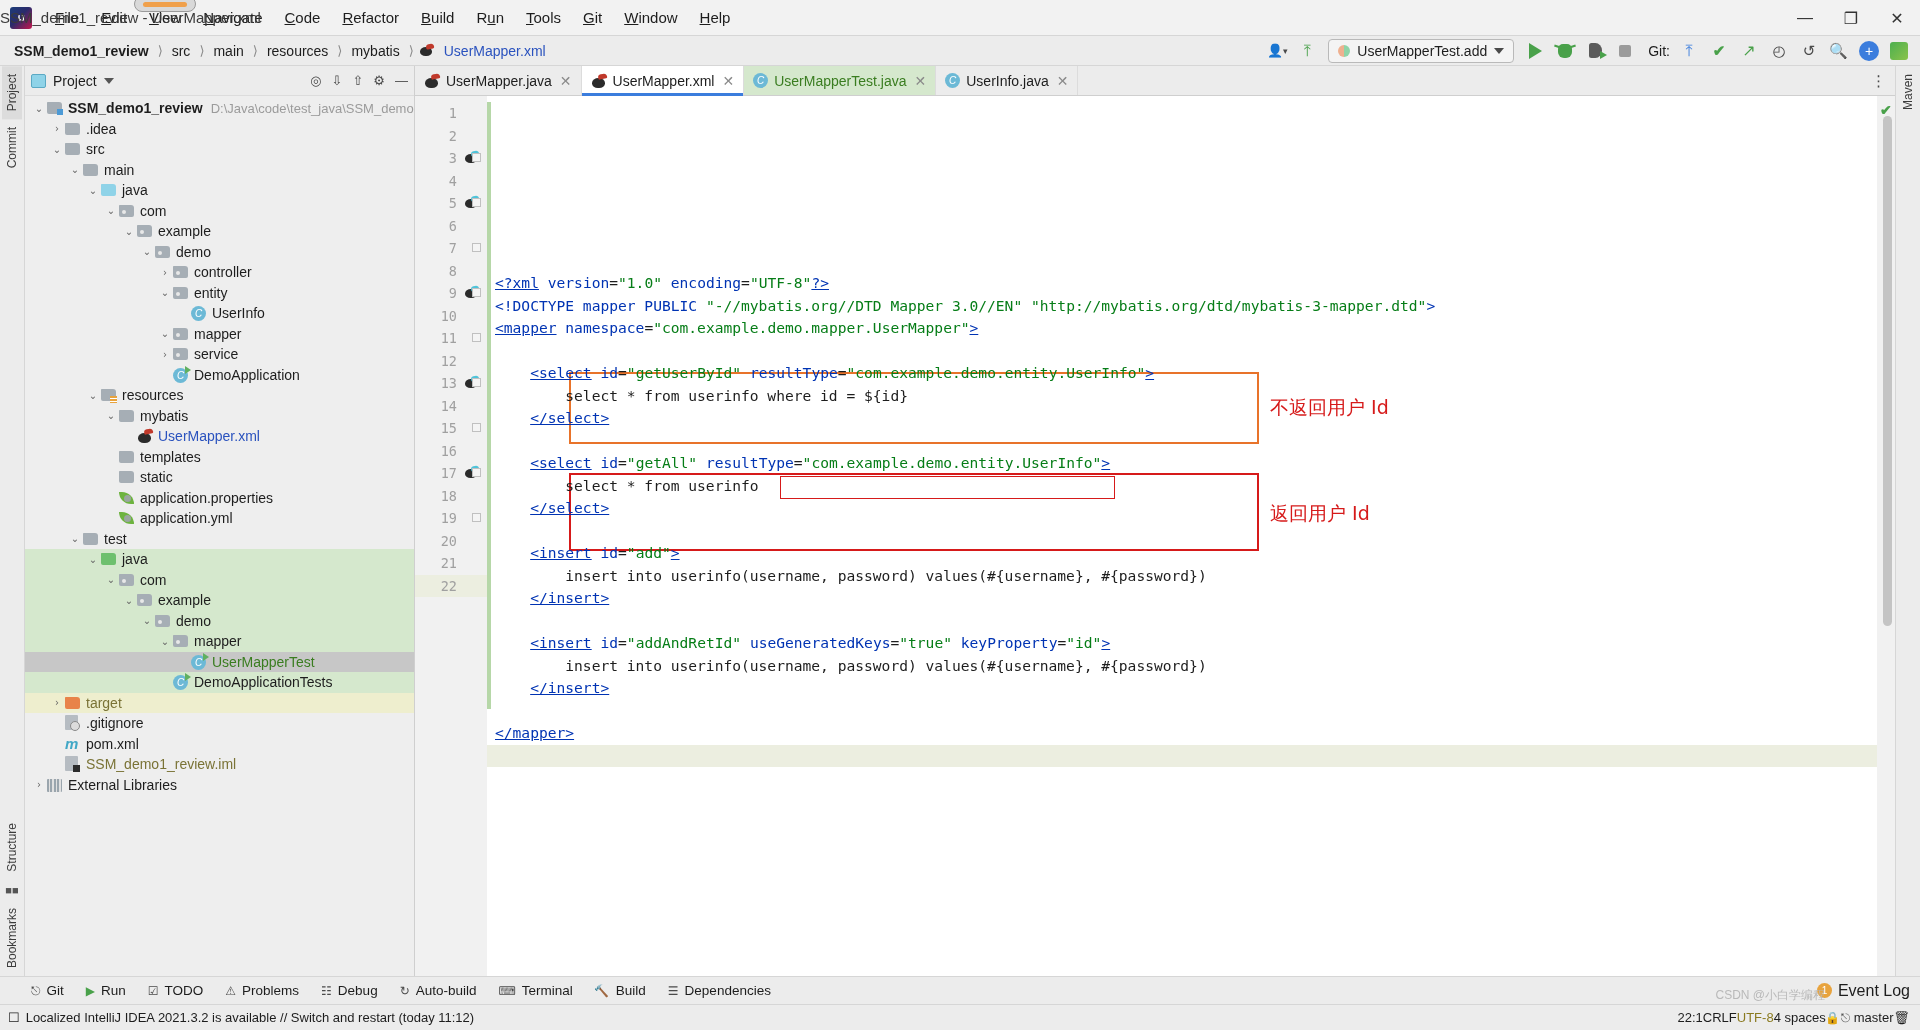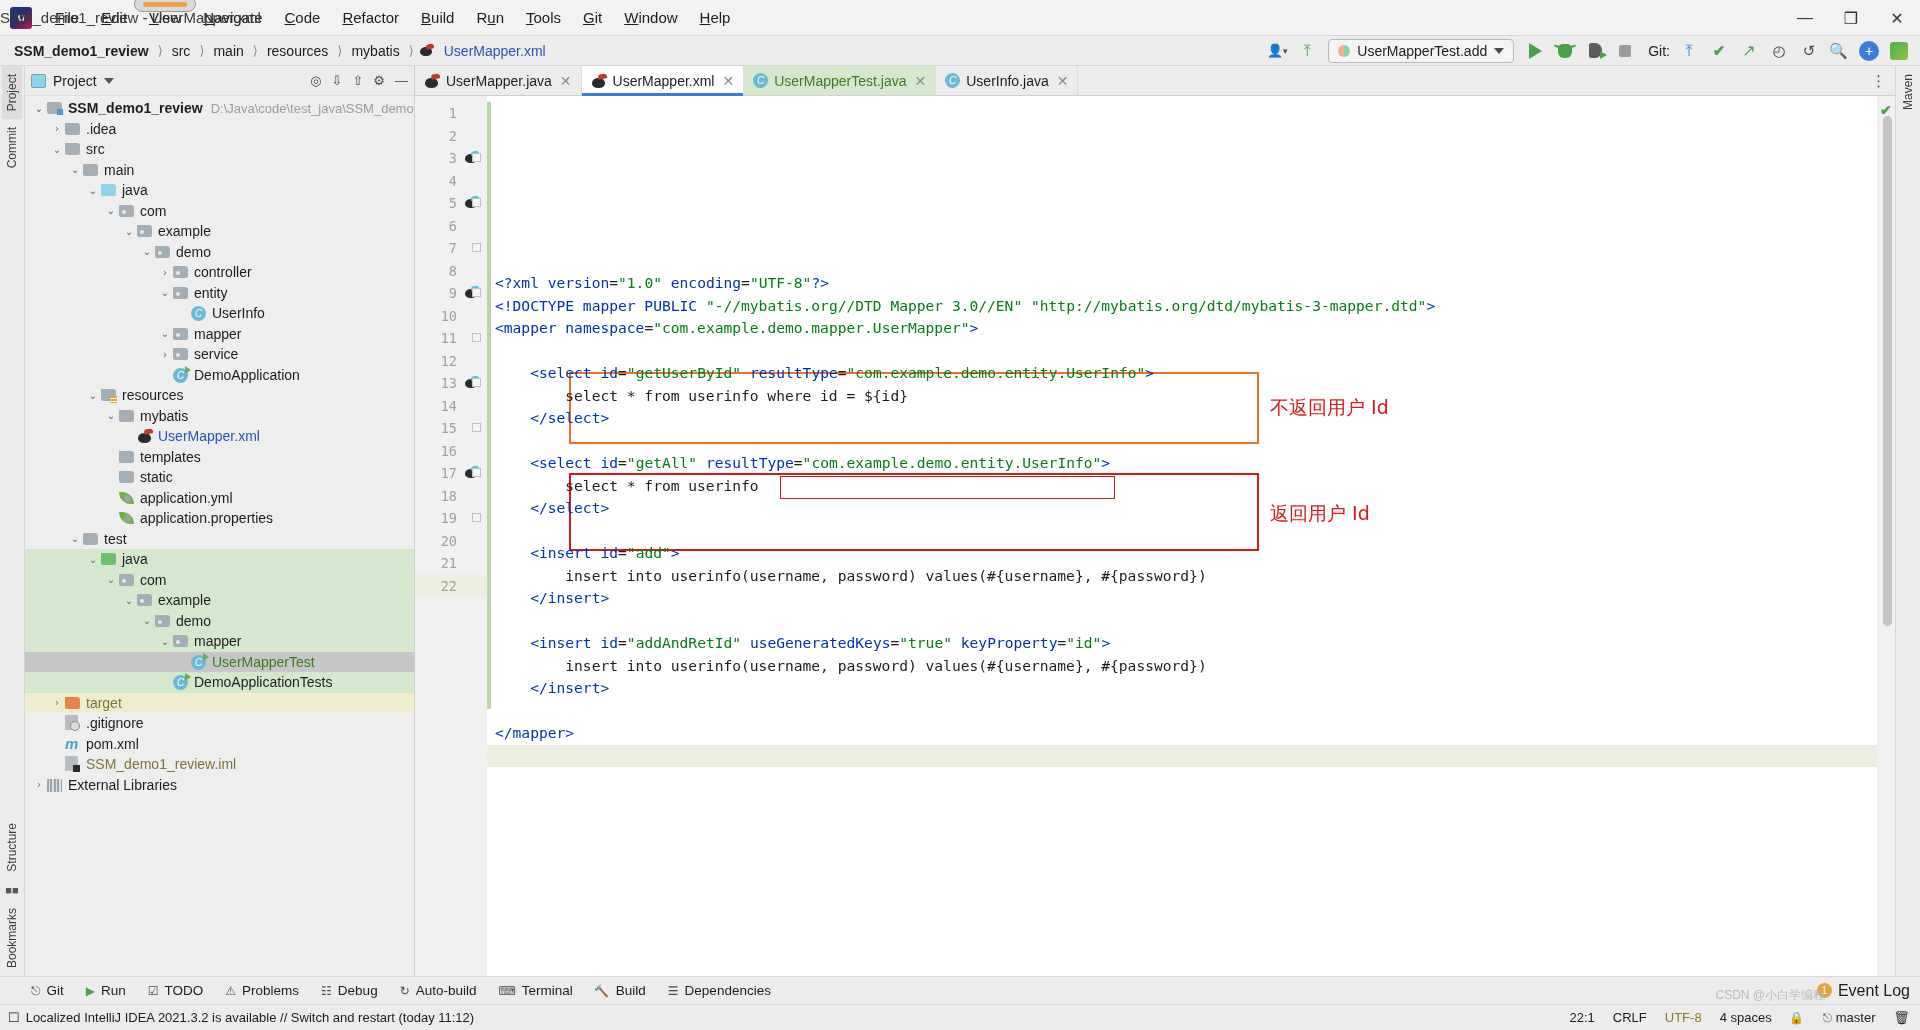--- a/index.html
+++ b/index.html
@@ -217,21 +217,21 @@
   .gl.cur { background: #eceee0; }
 
   .codearea {
     flex: 1; position: relative; overflow: hidden;
     font-family: "DejaVu Sans Mono", monospace; font-size: 14.6px;
     padding-top: 6px; background: #ffffff;
     white-space: pre;
   }
   .cl { height: 22.5px; line-height: 22.5px; padding-left: 8px; position: relative;}
   .cl.cur { background: #eceee0; }
-  .tagp { color: #0033b3; }
+  .tagp { color: #0033b3; text-decoration: underline; }
   .attr { color: #0033b3; }
   .attrv { color: #067d17; }
   .doctype { color: #0033b3; }
   .dtstr { color: #067d17; }
 
   
   .change-stripe { position:absolute; left: 0px; top: 0; width: 4px; background: #b6d7a8; }
 
   
   .hlbox { position: absolute; pointer-events: none; }
@@ -267,21 +267,21 @@
   .evt-badge {
     width: 15px; height:15px; border-radius:50%; background:#e8a33d; color:#fff; font-size:10px;
     display:flex;align-items:center;justify-content:center;
   }
   .statusbar {
     height: 26px; display: flex; align-items: center; background: #ececec;
     border-top: 1px solid #d6d6d6; font-size: 13px; color: #1d1d1d; flex: none;
     padding-left: 8px;
   }
   .statusbar .msg { color: #1d1d1d; }
-  .status-right { margin-left:auto; display:flex; align-items:center; gap: 18px; padding-right: 10px;}
+  .status-right { margin-left:auto; display:flex; align-items:center; padding-right: 10px;}
   .status-right span { white-space: nowrap; }
   .gold { color:#8a7a20; }
   .wm {
     position:absolute; right: 95px; bottom: 26px; font-size: 12px; color:#b9b9b9; white-space: nowrap;
   }
   .lock-i { font-size: 12px; color:#555; }
   .branch-i { font-size: 12px; color:#555; }
 </style>
 </head>
 <body>
@@ -537,28 +537,28 @@
             <span class="ico">
               <span class="folder" style="position:absolute"></span>
             </span>
             <span class="lbl " style="">static</span>
           </div>
           <div class="row " style="padding-left: 78px;">
             <span class="arr"></span>
             <span class="ico">
               <span class="spring" style="position:absolute"></span>
             </span>
+            <span class="lbl " style="">application.properties</span>
+          </div>
+          <div class="row " style="padding-left: 78px;">
+            <span class="arr"></span>
+            <span class="ico">
+              <span class="spring" style="position:absolute"></span>
+            </span>
             <span class="lbl " style="">application.yml</span>
-          </div>
-          <div class="row " style="padding-left: 78px;">
-            <span class="arr"></span>
-            <span class="ico">
-              <span class="spring" style="position:absolute"></span>
-            </span>
-            <span class="lbl " style="">application.properties</span>
           </div>
           <div class="row " style="padding-left: 42px;">
             <span class="arr">⌄</span>
             <span class="ico">
               <span class="folder" style="position:absolute"></span>
             </span>
             <span class="lbl " style="">test</span>
           </div>
           <div class="row green-bg" style="padding-left: 60px;">
             <span class="arr">⌄</span>

